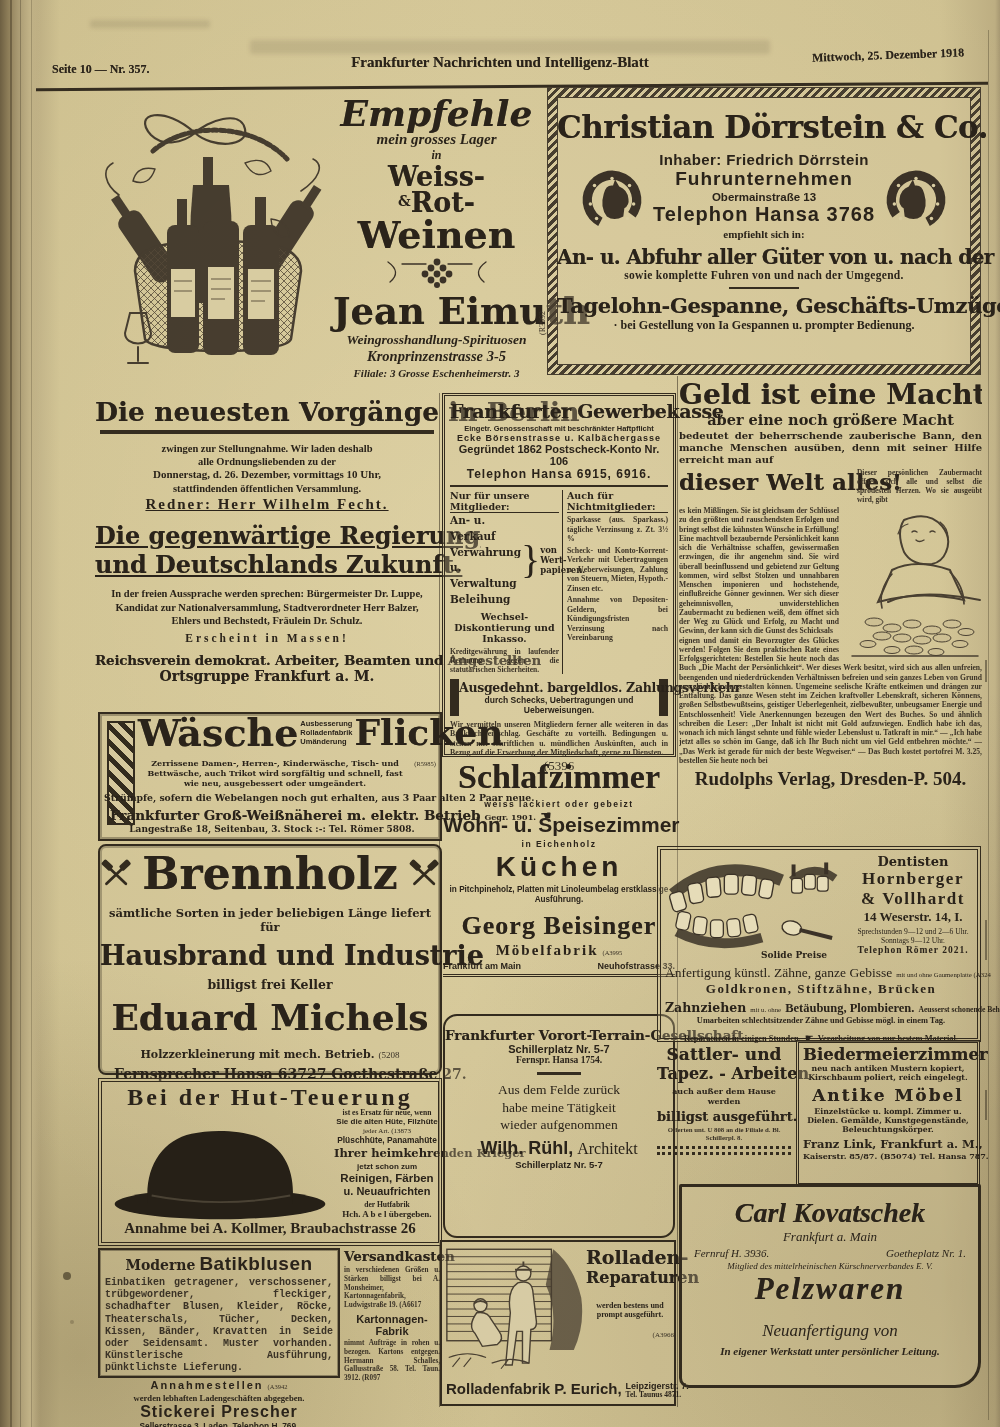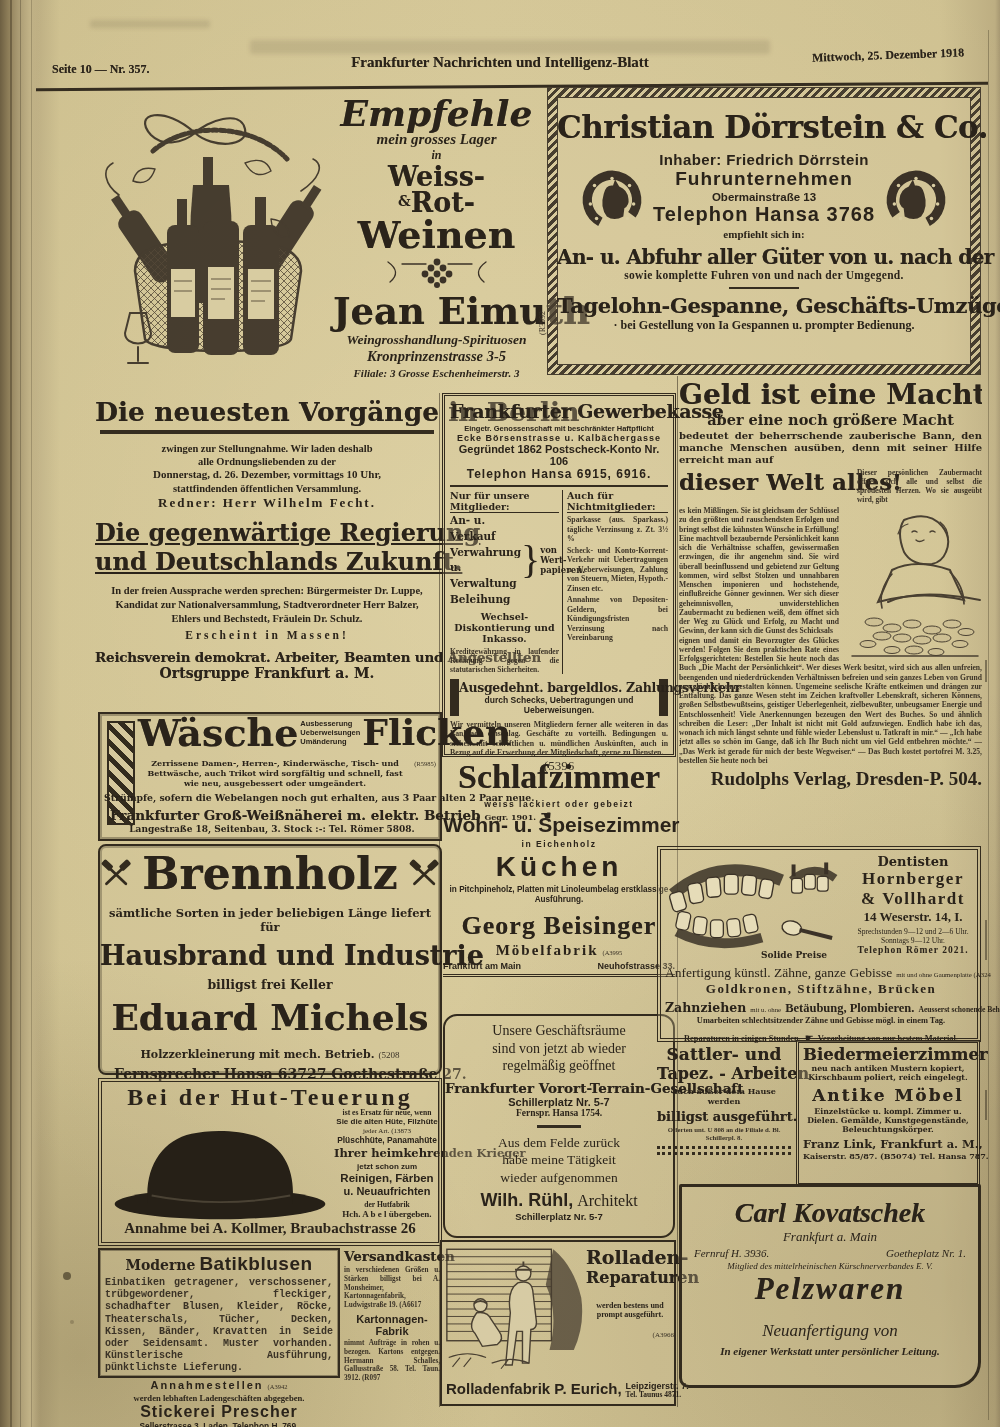--- a/index.html
+++ b/index.html
@@ -166,21 +166,21 @@
   </section>
 
   <section class="abs c" style="left:95px;top:396px;width:344px;height:314px;">
     <div class="frak inkline nw" style="font-size:26.5px;">Die neuesten Vorgänge in Berlin</div>
     <div class="rule" style="width:334px;height:4px;margin:3px auto 8px;"></div>
     <div class="ser b" style="font-size:10.5px;line-height:1.25;">
       <div>zwingen zur Stellungnahme. Wir laden deshalb</div>
       <div>alle Ordnungsliebenden zu der</div>
       <div class="b" style="font-size:11px;">Donnerstag, d. 26. Dezember, vormittags 10 Uhr,</div>
       <div>stattfindenden öffentlichen Versammlung.</div>
-      <div style="letter-spacing:2px;font-size:13px;">Redner: Herr Wilhelm Fecht.</div>
+      <div style="letter-spacing:2px;font-size:15px;text-decoration:underline;">Redner: Herr Wilhelm Fecht.</div>
     </div>
     <div class="frak inkline nw" style="font-size:24px;margin-top:7px;text-decoration:underline;">Die gegenwärtige Regierung</div>
     <div class="frak inkline nw" style="font-size:24px;text-decoration:underline;">und Deutschlands Zukunft.</div>
     <div class="ser b j" style="font-size:10.5px;line-height:1.3;margin:8px 14px 0;text-align:center;">In der freien Aussprache werden sprechen: Bürgermeister Dr. Luppe, Kandidat zur Nationalversammlung, Stadtverordneter Herr Balzer, Ehlers und Bechstedt, Fräulein Dr. Schulz.</div>
     <div class="ser b" style="font-size:11.5px;letter-spacing:3px;margin-top:4px;">Erscheint in Massen!</div>
     <div class="frak inkline nw" style="font-size:13.5px;margin-top:8px;letter-spacing:-.2px;">Reichsverein demokrat. Arbeiter, Beamten und Angestellten</div>
     <div class="frak inkline" style="font-size:14px;">Ortsgruppe Frankfurt a. M.</div>
   </section>
 
   <section class="abs" style="left:442px;top:393px;width:234px;height:364px;border:3px double #332b1e;background:rgba(213,199,156,.3);padding:4px 5px;">
@@ -254,30 +254,30 @@
             <ellipse cx="70" cy="140" rx="9" ry="4"></ellipse>
             <ellipse cx="48" cy="140" rx="8" ry="3.5"></ellipse>
             <ellipse cx="92" cy="142" rx="8" ry="3.5"></ellipse>
         </g>
         <path class="st" d="M8 146 H134" stroke="#3b3227" stroke-width="1.5"></path>
       </svg>
       <div class="smj" style="font-size:7.6px;">es kein Mißlingen. Sie ist gleichsam der Schlüssel zu den größten und rauschendsten Erfolgen und bringt selbst die kühnsten Wünsche in Erfüllung! Eine machtvoll bezaubernde Persönlichkeit kann sich die Verhältnisse schaffen, gewissermaßen erzwingen, die ihr angenehm sind. Sie wird überall beeinflussend und gebietend zur Geltung kommen, wird selbst Stolzen und unnahbaren Menschen imponieren und hochstehende, einflußreiche Gönner gewinnen. Wer sich dieser geheimnisvollen, unwiderstehlichen Zaubermacht zu bedienen weiß, dem öffnet sich der Weg zu Glück und Erfolg, zu Macht und Gewinn, der kann sich die Gunst des Schicksals</div>
       <div class="smj" style="font-size:7.6px;">eignen und damit ein Bevorzugter des Glückes werden! Folgen Sie dem praktischen Rate eines Erfolgsgerichteten: Bestellen Sie heute noch das Buch „Die Macht der Persönlichkeit“. Wer dieses Werk besitzt, wird sich aus allen unfreien, beengenden und niederdrückenden Verhältnissen befreien und sein ganzes Leben von Grund aus glücklich umgestalten können. Ungemeine seelische Kräfte entkeimen und drängen zur Entfaltung. Das ganze Wesen steht im Zeichen kraftvoller Lebenskraft, sicheren Könnens, großen Selbstbewußtseins, geistiger Ueberlegenheit, zielbewußter, unbeugsamer Energie und Entschlossenheit! Viele Anerkennungen bezeugen den Wert des Buches. So und ähnlich schreiben die Leser: „Der Inhalt ist nicht mit Gold aufzuwiegen. Endlich habe ich das, wonach ich mich längst sehnte und fühle wieder Lebenslust u. Tatkraft in mir.“ — „Ich habe jetzt alles so schön im Gange, daß ich Ihr Buch nicht um viel Geld entbehren möchte.“ — „Das Werk ist gerade für mich der beste Wegweiser.“ — Das Buch kostet portofrei M. 3.25, bestellen Sie heute noch bei</div>
       <div style="clear:both;"></div>
     </div>
-    <div class="ser b c nw" style="font-size:19px;margin-top:3px;text-align:right;">Rudolphs Verlag, Dresden-P. 504.</div>
+    <div class="ser b c nw" style="font-size:19px;margin-top:3px;">Rudolphs Verlag, Dresden-P. 504.</div>
   </section>
 
   <section class="abs" style="left:98px;top:712px;width:344px;height:129px;border:2px solid #332b1e;box-shadow:inset 0 0 0 2px rgba(51,43,30,.35);background:rgba(213,199,156,.3);">
     <div style="position:absolute;left:7px;top:7px;width:24px;height:100px;border:2px solid #332b1e;background:repeating-linear-gradient(45deg,#332b1e 0 5px,#d5c79c 5px 11px);"></div>
     <div style="position:absolute;left:38px;top:0;width:300px;display:flex;align-items:flex-start;">
       <div class="frak inkline" style="font-size:38px;line-height:1;">Wäsche</div>
       <div class="sans b" style="font-size:7.5px;line-height:1.2;margin:5px 2px 0;">
         <div>Ausbesserung</div>
-        <div>Ueberweisungen</div>
+        <div>Rolladenfabrik</div>
         <div>Umänderung</div>
       </div>
       <div class="frak inkline" style="font-size:36px;line-height:1;">Flicken</div>
     </div>
     <div class="abs ink2" style="right:4px;top:46px;font-size:6.5px;">(R5985)</div>
     <div class="abs frak c" style="left:44px;top:44px;width:262px;font-size:8px;line-height:1.25;">Zerrissene Damen-, Herren-, Kinderwäsche, Tisch- und Bettwäsche, auch Trikot wird sorgfältig und schnell, fast wie neu, ausgebessert oder umgeändert.</div>
     <div class="abs frak c nw" style="left:4px;top:78px;width:336px;font-size:9.3px;">Strümpfe, sofern die Webelangen noch gut erhalten, aus 3 Paar alten 2 Paar neue.</div>
     <div class="abs c nw" style="left:10px;top:92px;width:324px;">
       <span class="frak inkline" style="font-size:13.5px;">Frankfurter Groß-Weißnäherei m. elektr. Betrieb</span>
       <span class="frak" style="font-size:8px;">Gegr. 1901.</span>
@@ -364,25 +364,20 @@
     <div class="sans b" style="font-size:8.2px;margin-top:2px;line-height:1.25;">in Pitchpineholz, Platten mit Linoleumbelag erstklassige Ausführung.</div>
     <div class="ser b inkline nw" style="font-size:26px;letter-spacing:1px;margin-top:5px;">Georg Beisinger</div>
     <div class="nw"><span class="ser b" style="font-size:15px;letter-spacing:2px;">Möbelfabrik</span> <span class="ink2" style="font-size:6.5px;">(A3995</span></div>
     <div style="display:flex;justify-content:space-between;margin-top:2px;border-bottom:3px double #332b1e;padding-bottom:3px;">
       <span class="sans b" style="font-size:9px;">Frankfurt am Main</span>
       <span class="sans b" style="font-size:9px;">Neuhofstrasse 33.</span>
     </div>
   </section>
 
   <section class="abs c" style="left:443px;top:1014px;width:232px;height:224px;border:2px solid #332b1e;border-radius:14px;background:rgba(213,199,156,.3);padding-top:6px;">
-    <div class="ser" style="font-size:14px;line-height:1.25;">
-      <div>Unsere Geschäftsräume</div>
-      <div>sind von jetzt ab wieder</div>
-      <div>regelmäßig geöffnet</div>
-    </div>
     <div class="frak inkline nw" style="font-size:13.5px;margin-top:5px;">Frankfurter Vorort-Terrain-Gesellschaft</div>
     <div class="sans b" style="font-size:11px;">Schillerplatz Nr. 5-7</div>
     <div class="ser b" style="font-size:9.5px;">Fernspr. Hansa 1754.</div>
     <div class="rule" style="width:44px;height:3px;margin:6px auto;border-top:1px solid #d5c79c;"></div>
     <div class="ser" style="font-size:13.5px;line-height:1.3;">
       <div>Aus dem Felde zurück</div>
       <div>habe meine Tätigkeit</div>
       <div>wieder aufgenommen</div>
     </div>
     <div class="nw" style="margin-top:4px;"><span class="sans b" style="font-size:18px;">Wilh. Rühl,</span> <span class="ser" style="font-size:16px;">Architekt</span></div>

